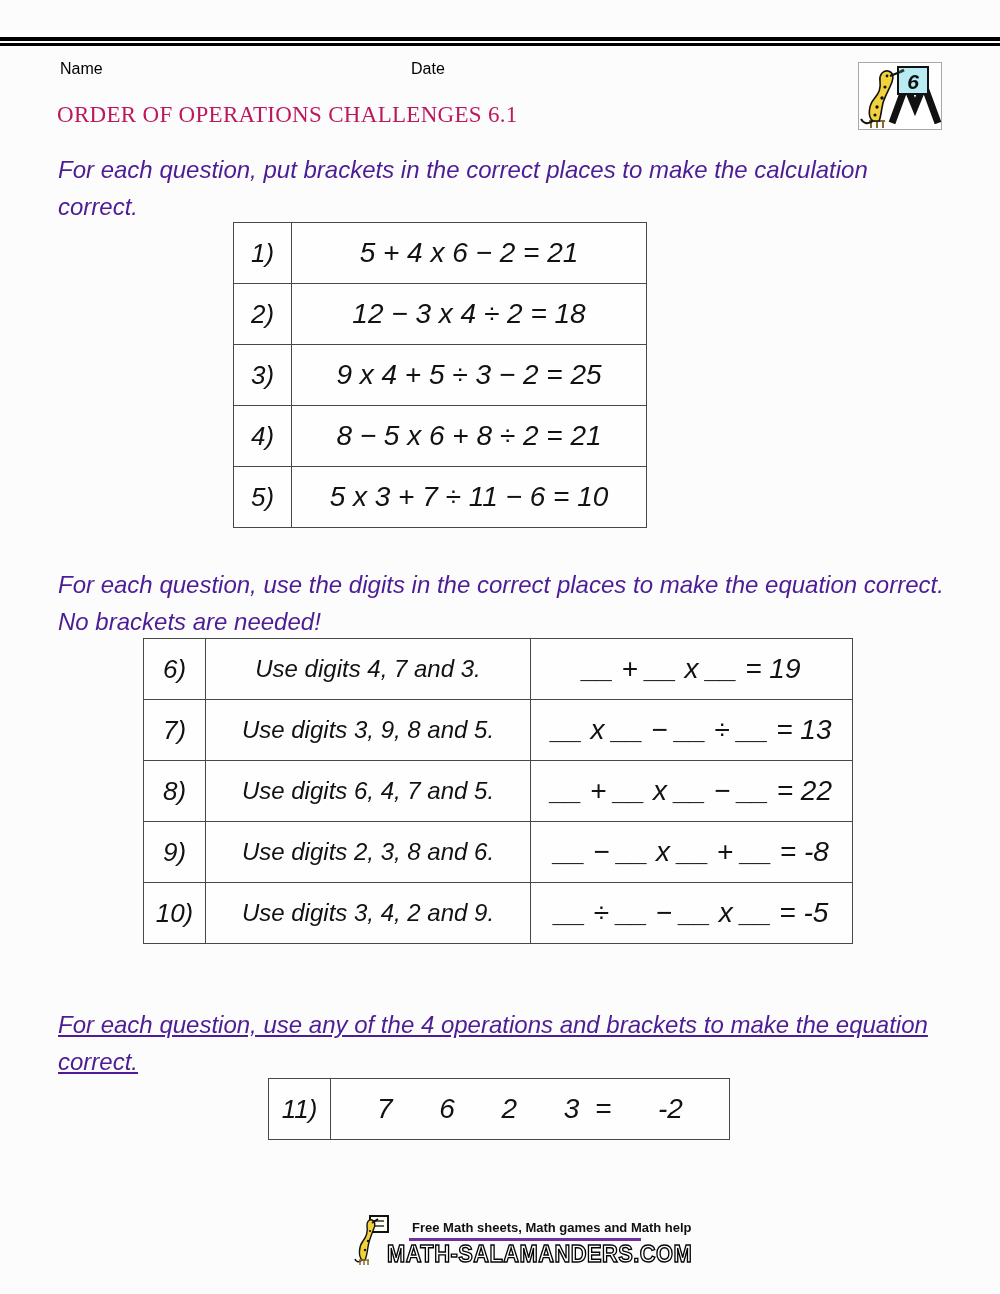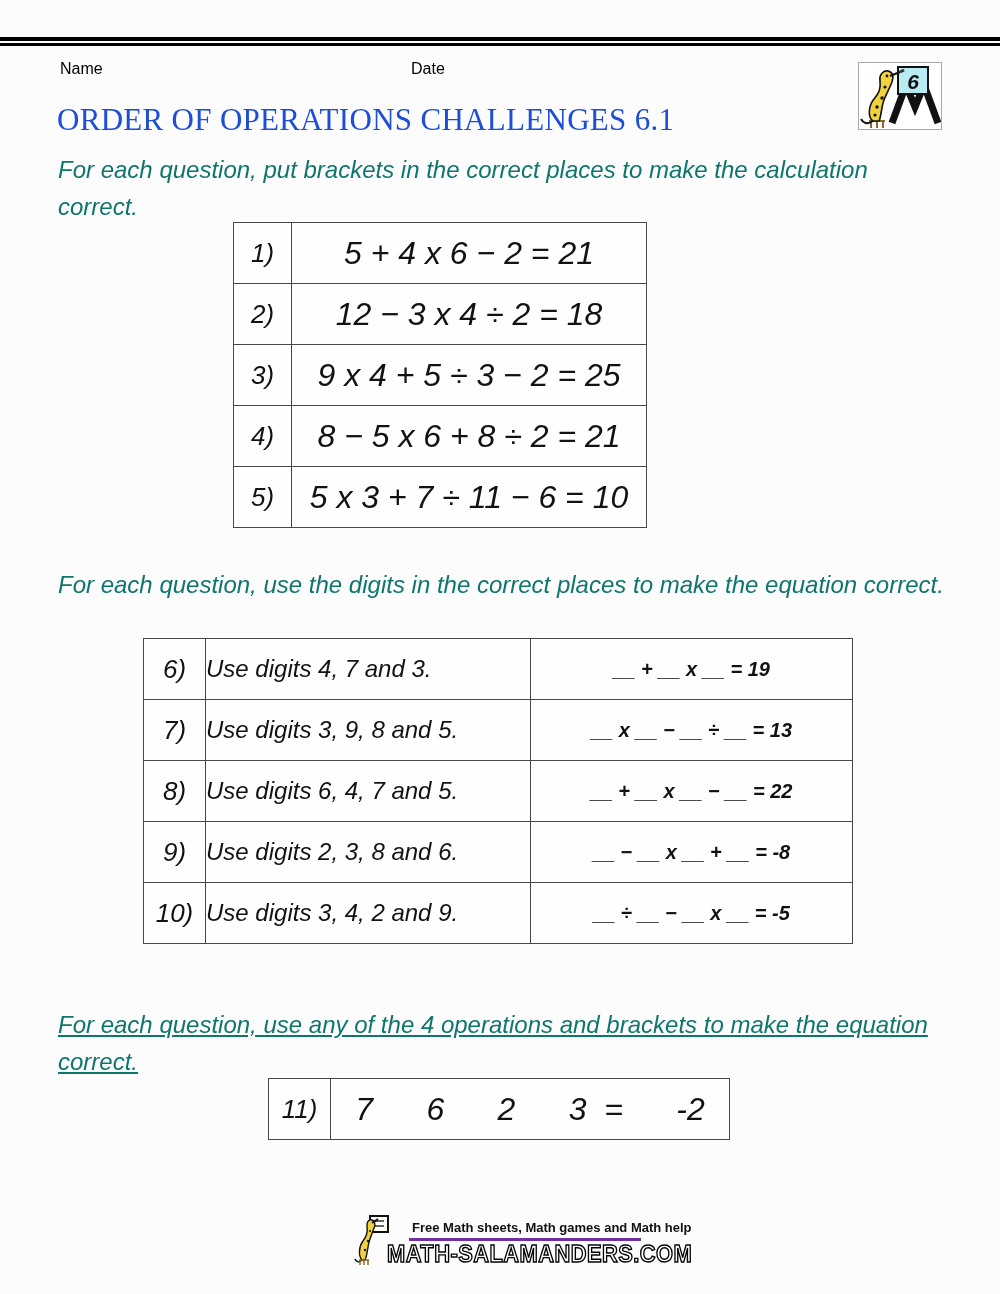--- a/index.html
+++ b/index.html
@@ -39,34 +39,34 @@
     border: 1px solid #a8a8a8;
   }
   .badge svg { display: block; }
 
   .page-title {
     position: absolute;
     left: 57px; top: 102px;
     margin: 0;
     font-family: "Liberation Serif", "DejaVu Serif", serif;
     font-weight: 400;
-    font-size: 31px;
+    font-size: 23px;
     letter-spacing: 0.3px;
-    color: #1d4ed8;
+    color: #be185d;
     white-space: nowrap;
   }
 
   .instr {
     position: absolute;
     left: 58px;
     width: 900px;
     font-style: italic;
     font-size: 24px;
     line-height: 37px;
-    color: #0f766e;
+    color: #4c1d95;
   }
   .instr-1 { top: 151px; }
   .instr-2 { top: 566px; }
   .instr-3 { top: 1006px; text-decoration: underline; }
 
   table.wtable {
     position: absolute;
     border-collapse: collapse;
     table-layout: fixed;
     background: #fefefe;
@@ -86,23 +86,23 @@
   .t2 tr { height: 61px; }
   .t2 .c-num { width: 62px; }
   .t2 .c-desc { width: 325px; }
   .t2 .c-eq { width: 322px; }
 
   .t3 { left: 268px; top: 1078px; width: 462px; }
   .t3 tr { height: 61px; }
   .t3 .c-num { width: 62px; }
 
   td.num-cell { text-align: center; font-size: 26px; }
-  td.eq-cell { text-align: center; font-size: 32px; white-space: pre; }
-  td.desc-cell { font-size: 24px; }
-  .t2 td.eq-cell { font-size: 20px; font-weight: bold; }
+  td.eq-cell { text-align: center; font-size: 28px; white-space: pre; }
+  td.desc-cell { text-align: center; font-size: 24px; }
+  .t2 td.eq-cell { font-size: 28px; }
 
   .footer-logo-icon {
     position: absolute;
     left: 354px; top: 1214px;
     width: 36px; height: 52px;
   }
   .footer-tagline {
     position: absolute;
     left: 412px; top: 1220px;
     font-size: 13px;
@@ -196,20 +196,21 @@
     </tr>
     <tr>
       <td class="num-cell c-num">5)</td>
       <td class="eq-cell">5 x 3 + 7 ÷ 11 − 6 = 10</td>
     </tr>
   </tbody>
     </table>
 
   <div class="instr instr-2">
     <div>For each question, use the digits in the correct places to make the equation correct.</div>
+    <div>No brackets are needed!</div>
   </div>
 
   <table class="wtable t2">
     <tbody>
         <tr>
       <td class="num-cell c-num">6)</td>
       <td class="desc-cell c-desc">Use digits 4, 7 and 3.</td>
       <td class="eq-cell c-eq">__ + __ x __ = 19</td>
     </tr>
     <tr>

